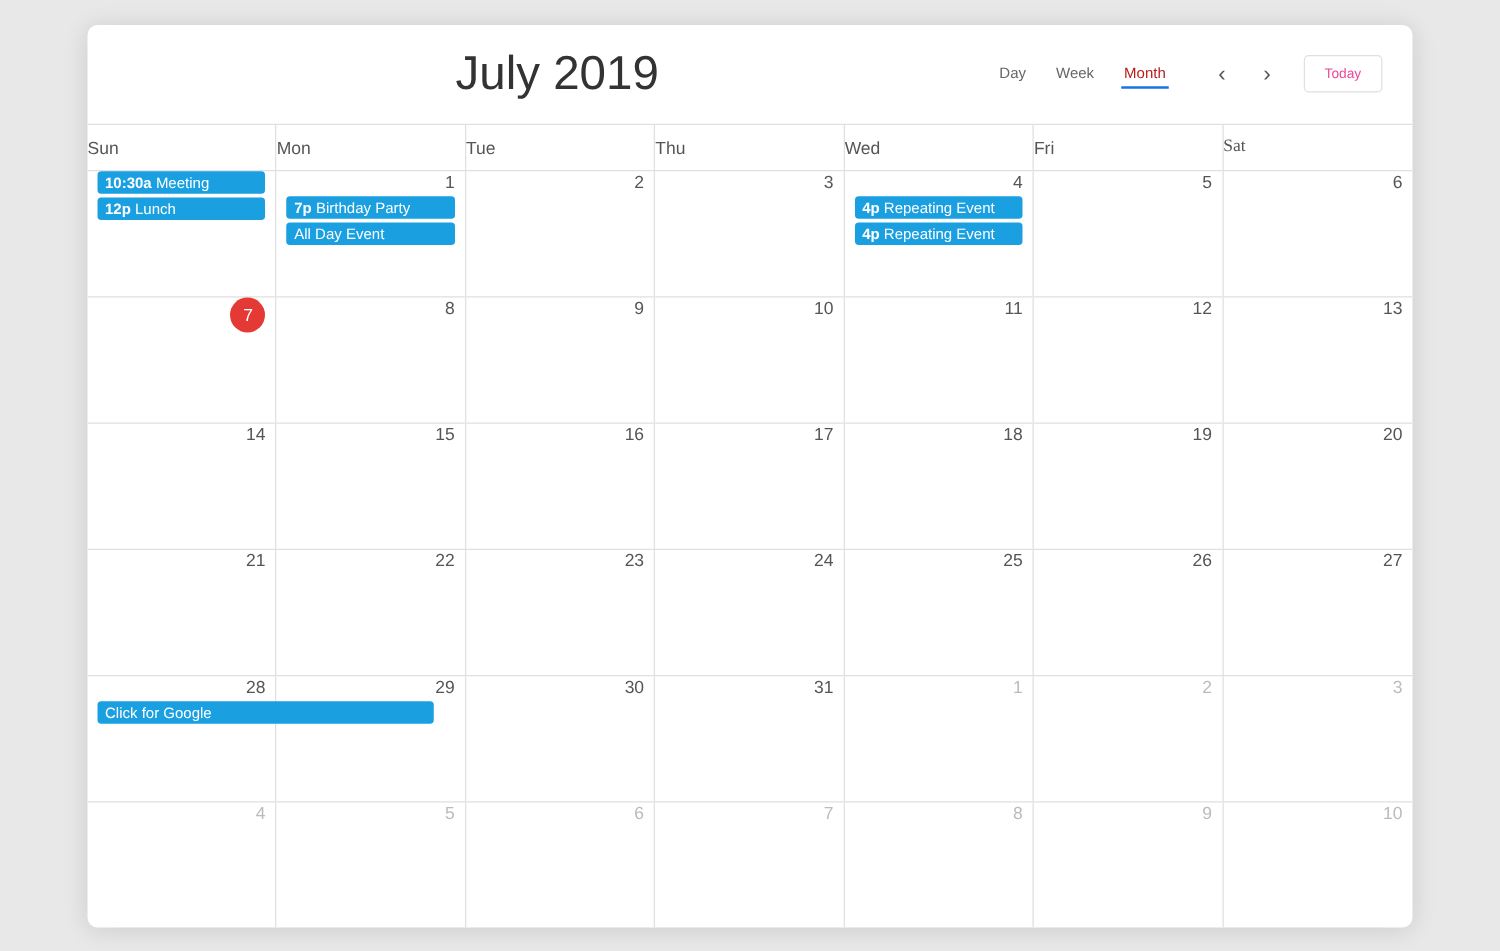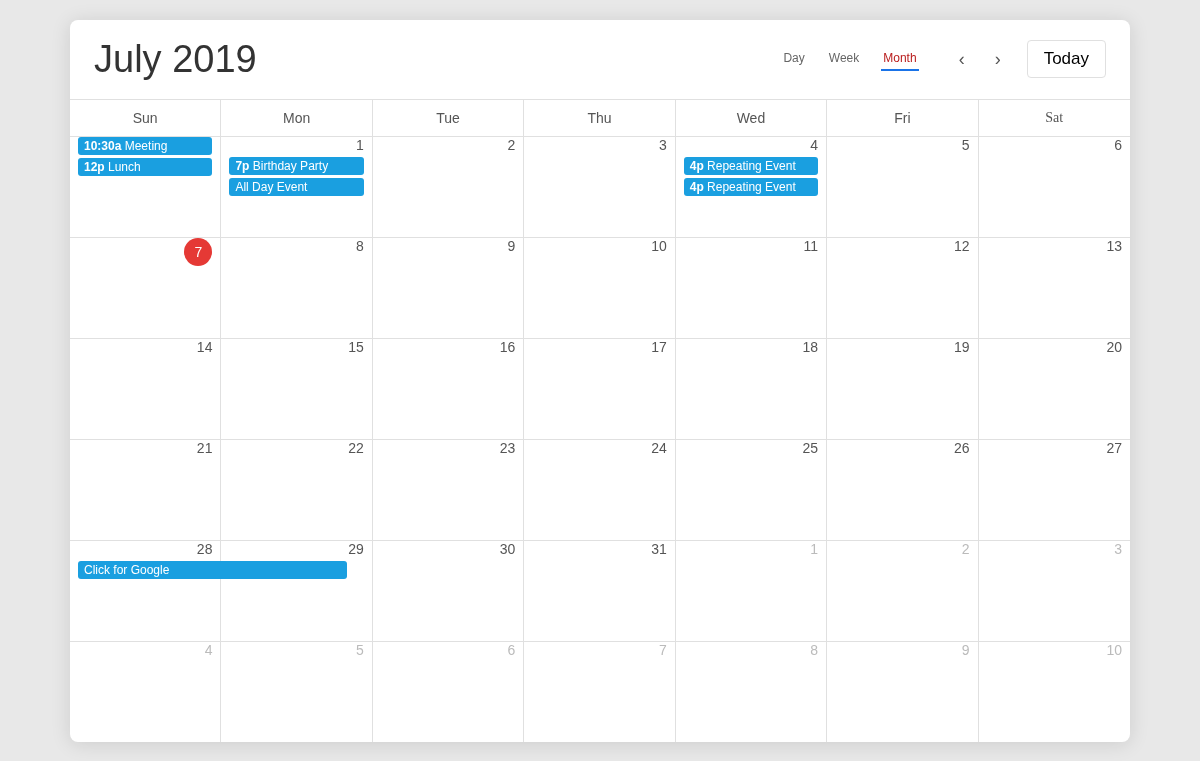--- a/index.html
+++ b/index.html
@@ -22,20 +22,21 @@
       display: flex;
       align-items: center;
       padding: 18px 24px;
       border-bottom: 1px solid #e0e0e0;
     }
     .calendar-title {
       font-size: 38px;
       font-weight: 300;
       color: #333;
       flex: 1;
+      text-align: center;
     }
     .view-buttons {
       display: flex;
       gap: 20px;
       margin-right: 30px;
     }
     .view-btn {
       font-size: 12px;
       color: #666;
       cursor: pointer;
@@ -60,34 +61,33 @@
       font-size: 18px;
       color: #555;
       padding: 6px 10px;
       border-radius: 4px;
     }
     .today-btn {
       background: none;
       border: 1px solid #e0e0e0;
       border-radius: 4px;
       padding: 8px 16px;
-      font-size: 17px;
-      color: #000000;
+      font-size: 11px;
+      color: #ec4899;
       cursor: pointer;
     }
     .calendar-grid {
       width: 100%;
     }
     .day-headers {
       display: grid;
       grid-template-columns: repeat(7, 1fr);
       border-bottom: 1px solid #e0e0e0;
     }
     .day-header {
-      text-align: center;
       padding: 10px 0;
       font-size: 14px;
       font-weight: 500;
       color: #555;
       border-right: 1px solid #e0e0e0;
     }
     .day-header:last-child { border-right: none; font-family: Liberation Serif, serif; }
     .calendar-weeks {
       display: flex;
       flex-direction: column;

